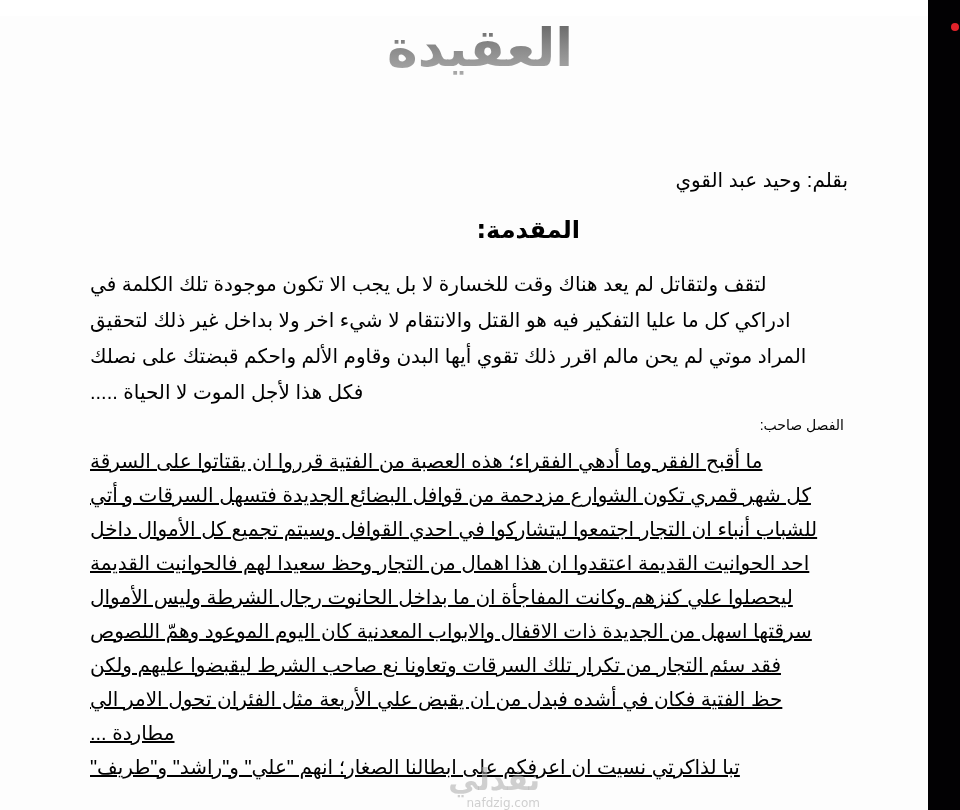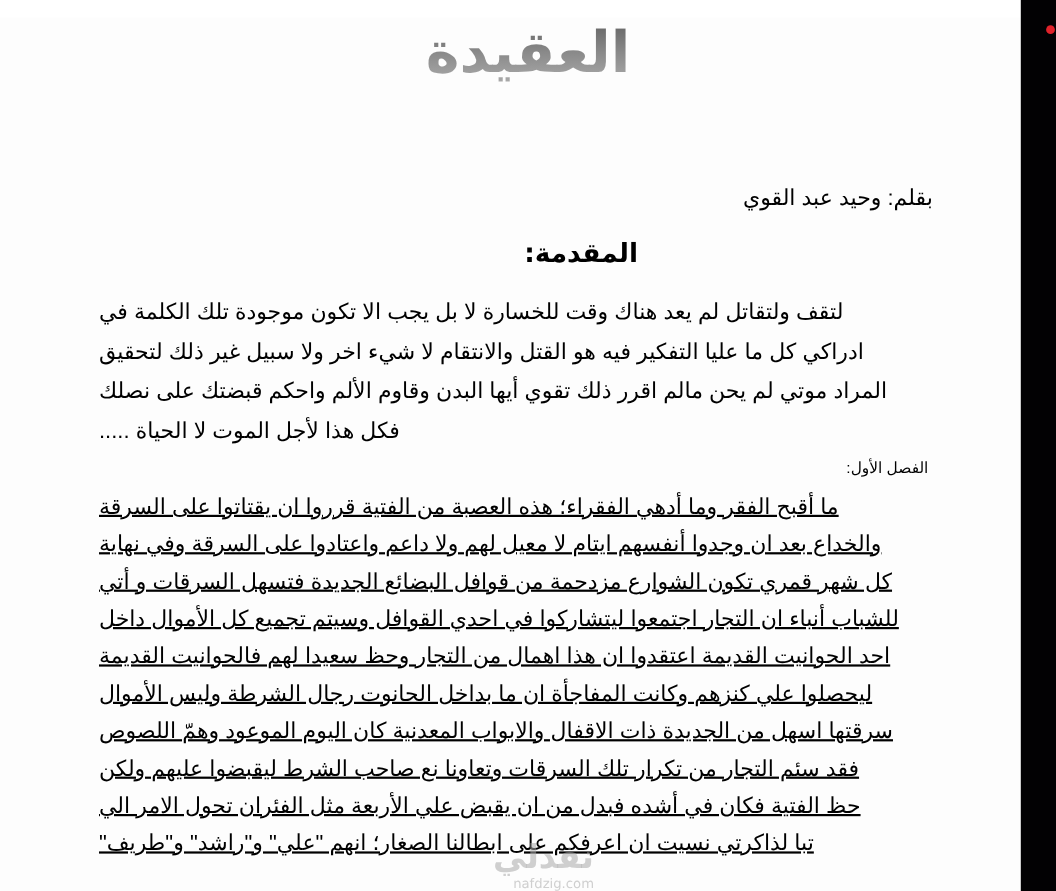--- a/index.html
+++ b/index.html
@@ -143,37 +143,37 @@
 
 <div class="page">
   <div class="title">العقيدة</div>
 
   <div class="author">بقلم: وحيد عبد القوي</div>
 
   <div class="intro-heading">المقدمة:</div>
 
   <div class="para intro-para">
     <span class="line">لتقف ولتقاتل لم يعد هناك وقت للخسارة لا بل يجب الا تكون موجودة تلك الكلمة في</span>
-    <span class="line">ادراكي كل ما عليا التفكير فيه هو القتل والانتقام لا شيء اخر ولا سبيل غير ذلك لتحقيق</span>
+    <span class="line">ادراكي كل ما عليا التفكير فيه هو القتل والانتقام لا شيء اخر ولا بداخل غير ذلك لتحقيق</span>
     <span class="line">المراد موتي لم يحن مالم اقرر ذلك تقوي أيها البدن وقاوم الألم واحكم قبضتك على نصلك</span>
     <span class="line">فكل هذا لأجل الموت لا الحياة .....</span>
   </div>
 
-  <div class="chapter-heading">الفصل الأول:</div>
+  <div class="chapter-heading">الفصل صاحب:</div>
 
   <div class="para chapter-para">
     <span class="line">ما أقبح الفقر وما أدهي الفقراء؛ هذه العصبة من الفتية قرروا ان يقتاتوا على السرقة</span>
-    <span class="line">والخداع بعد ان وجدوا أنفسهم ايتام لا معيل لهم ولا داعم واعتادوا على السرقة وفي نهاية</span>
     <span class="line">كل شهر قمري تكون الشوارع مزدحمة من قوافل البضائع الجديدة فتسهل السرقات و أتي</span>
     <span class="line">للشباب أنباء ان التجار اجتمعوا ليتشاركوا في احدي القوافل وسيتم تجميع كل الأموال داخل</span>
     <span class="line">احد الحوانيت القديمة اعتقدوا ان هذا اهمال من التجار وحظ سعيدا لهم فالحوانيت القديمة</span>
     <span class="line">ليحصلوا علي كنزهم وكانت المفاجأة ان ما بداخل الحانوت رجال الشرطة وليس الأموال</span>
     <span class="line">سرقتها اسهل من الجديدة ذات الاقفال والابواب المعدنية كان اليوم الموعود وهمّ اللصوص</span>
     <span class="line">فقد سئم التجار من تكرار تلك السرقات وتعاونا نع صاحب الشرط ليقبضوا عليهم   ولكن</span>
     <span class="line">حظ الفتية فكان في أشده فبدل من ان يقبض علي الأربعة مثل الفئران تحول الامر الي</span>
+    <span class="line">مطاردة ...</span>
     <span class="line">تبا لذاكرتي نسيت ان اعرفكم على ابطالنا الصغار؛ انهم "علي" و"راشد" و"طريف"</span>
   </div>
 
   <div class="watermark">
     <span>نفدلي</span>
     <span class="watermark-sub">nafdzig.com</span>
   </div>
 </div>
 
 <div class="side-bar"></div>

